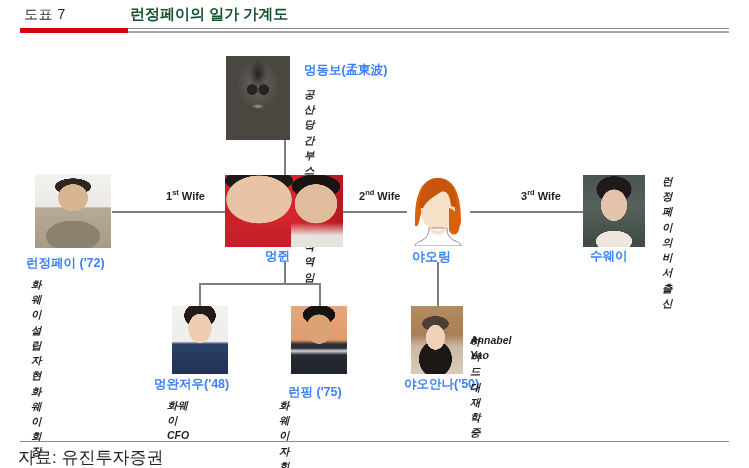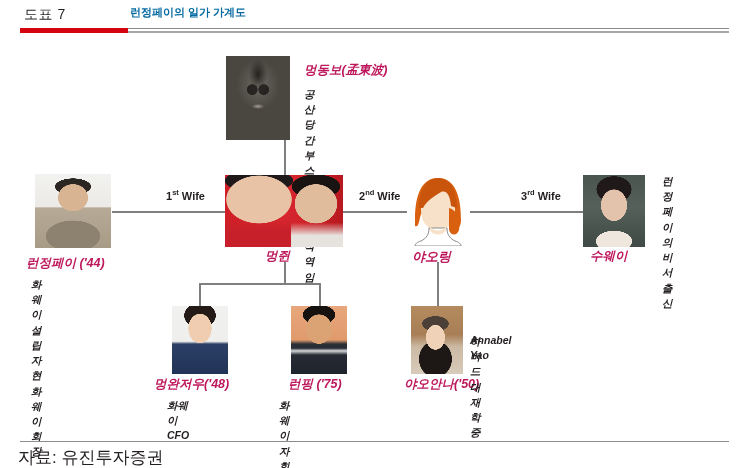--- a/index.html
+++ b/index.html
@@ -11,21 +11,21 @@
   }
   #root { position: relative; width: 749px; height: 468px; background:#fff; }
 
   
   .hdr-label {
     position: absolute; left: 24px; top: 6px;
     font-size: 14px; color: #231f20; letter-spacing: .5px;
   }
   .hdr-title {
     position: absolute; left: 130px; top: 5px;
-    font-size: 11px; font-weight: 700; color: #0369a1;
+    font-size: 15px; font-weight: 700; color: #14532d;
   }
   .hdr-rule-thin {
     position: absolute; left: 20px; top: 28px;
     width: 709px; height: 1px; background: #8c8c8c;
   }
   .hdr-rule-red {
     position: absolute; left: 20px; top: 28px;
     width: 108px; height: 5px; background: #d40511;
   }
   .hdr-rule-gray {
@@ -44,21 +44,21 @@
   }
 
   
   .node { position: absolute; }
   .photo {
     position: absolute; overflow: hidden;
     background: #cfcfcf;
   }
   .name {
     position: absolute; white-space: nowrap;
-    font-size: 12.5px; font-weight: 700; color: #be185d; font-style: italic;
+    font-size: 12.5px; font-weight: 700; color: #3b82f6;
   }
   .desc {
     position: absolute; white-space: pre-line;
     font-size: 10.5px; font-style: italic; font-weight: 700;
     color: #231f20; line-height: 1.45;
   }
   .wife-lbl {
     position: absolute; white-space: nowrap;
     font-size: 11px; font-weight: 700; color: #231f20;
   }
@@ -198,21 +198,21 @@
 
   <div class="node">
     <div class="photo p-meng-dongbo" style="left:226px; top:56px; width:64px; height:84px;"></div>
     <div class="name" style="left:304px; top:62px;">멍동보(孟東波)</div>
     <div class="desc" style="left:304px; top:87px;">공산당 간부
 스촨성 부주석 역임</div>
   </div>
 
   <div class="node">
     <div class="photo p-ren" style="left:35px; top:174px; width:76px; height:74px;"></div>
-    <div class="name" style="left:26px; top:255px;">런정페이 ('44)</div>
+    <div class="name" style="left:26px; top:255px;">런정페이 ('72)</div>
     <div class="desc" style="left:31px; top:277px; text-align:left;">화웨이 설립자
 현 화웨이 회장</div>
   </div>
 
   <div class="wife-lbl" style="left:166px; top:188px;">
     <span>1</span><sup>st</sup>
     <span>Wife</span>
   </div>
   <div class="wife-lbl" style="left:359px; top:188px;">
     <span>2</span><sup>nd</sup>
@@ -250,21 +250,21 @@
   </div>
 
   <div class="node">
     <div class="photo p-wanzhou" style="left:172px; top:306px; width:56px; height:68px;"></div>
     <div class="name" style="left:154px; top:376px;">멍완저우('48)</div>
     <div class="desc" style="left:167px; top:398px;">화웨이 CFO</div>
   </div>
 
   <div class="node">
     <div class="photo p-renping" style="left:291px; top:306px; width:56px; height:68px;"></div>
-    <div class="name" style="left:288px; top:376px;">런핑 ('75)</div>
+    <div class="name" style="left:288px; top:384px;">런핑 ('75)</div>
     <div class="desc" style="left:279px; top:398px;">화웨이 자회사
 후이통상우 임원</div>
   </div>
 
   <div class="node">
     <div class="photo p-annabel" style="left:411px; top:306px; width:52px; height:68px;"></div>
     <div class="name" style="left:404px; top:376px;">야오안나('50)</div>
     <div class="desc" style="left:470px; top:306px;margin-top:28px;">하버드대 재학중</div>
     <div class="desc" style="left:470px; top:333px; font-style:italic;">Annabel Yao</div>
   </div>

